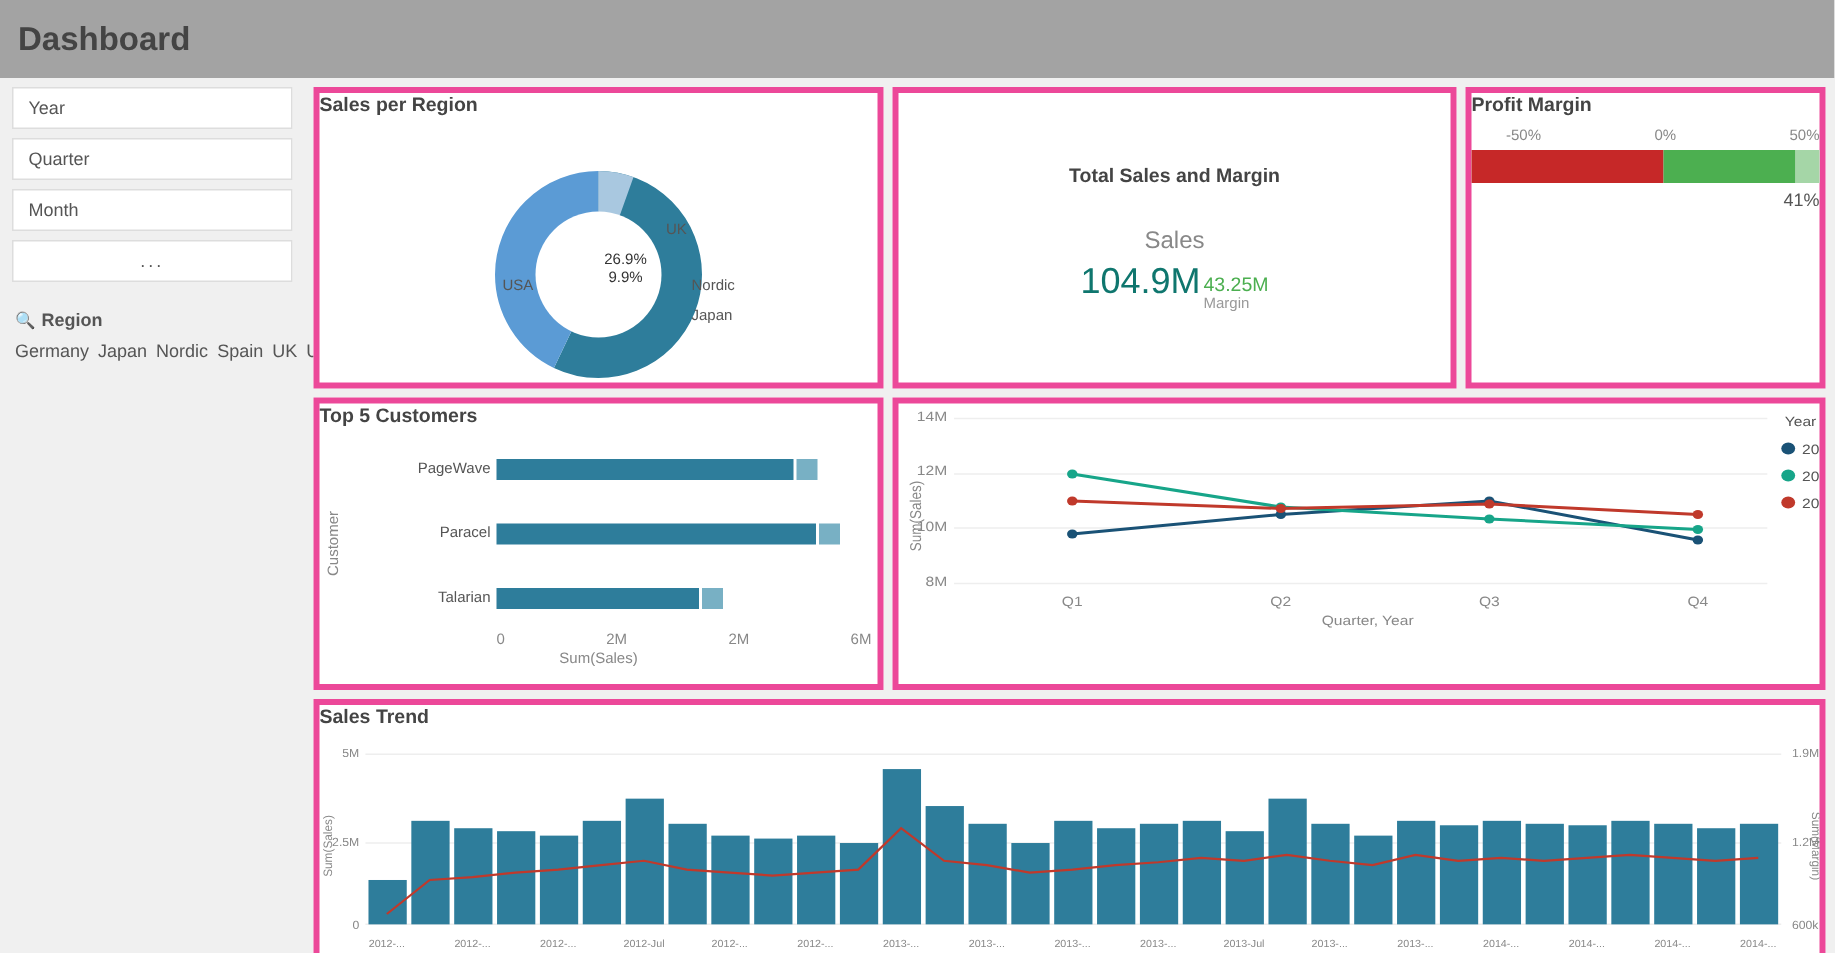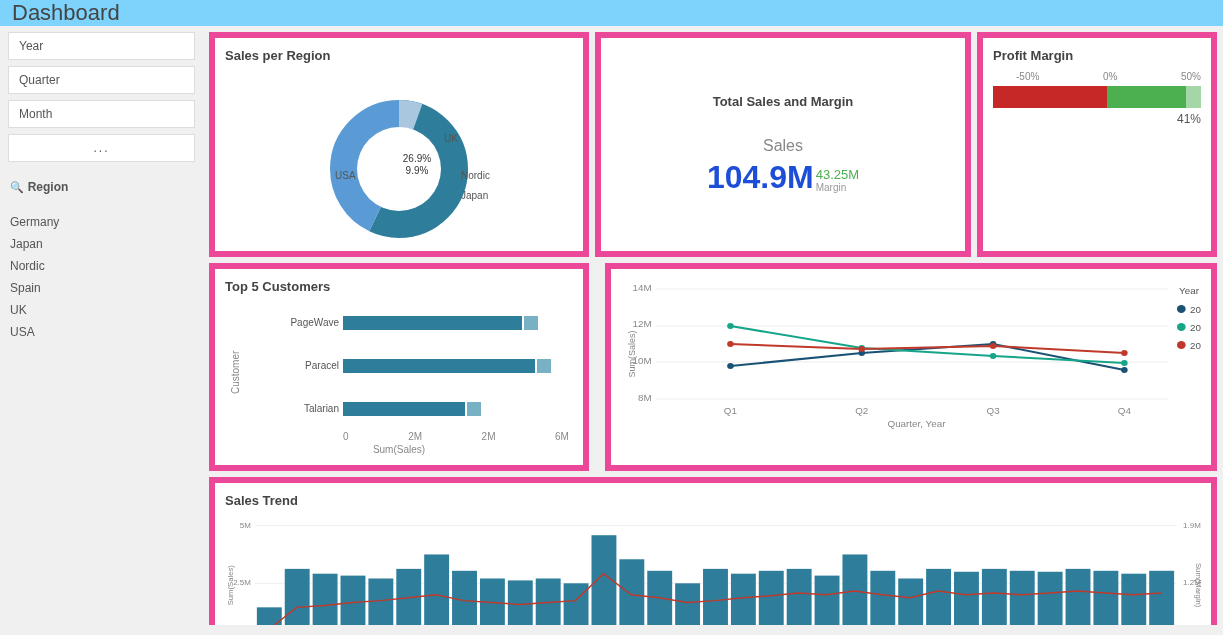--- a/index.html
+++ b/index.html
@@ -1,63 +1,63 @@
 <!DOCTYPE html>
 <html><head>
   <meta charset="utf-8">
   <style>
     * { box-sizing: border-box; margin: 0; padding: 0; }
     body { font-family: 'Segoe UI', Arial, sans-serif; background: #f0f0f0; font-size: 12px; color: #333; }
 
-    .dashboard-title { font-size: 22px; font-weight: 400; padding: 0 12px; color: #444; background: #7dd3fc; }
+    .dashboard-title { font-size: 22px; font-weight: 700; padding: 13px 12px; color: #444; background: #a3a3a3; }
 
     .main-layout { display: flex; height: calc(635px - 36px); }
 
     
     .sidebar { width: 203px; min-width: 203px; background: #f0f0f0; padding: 6px 8px; display: flex; flex-direction: column; gap: 6px; }
     .filter-btn { background: white; border: 1px solid #ddd; padding: 6px 10px; text-align: left; font-size: 12px; color: #555; cursor: pointer; width: 100%; }
     .filter-dots { text-align: center; letter-spacing: 2px; }
 
     .region-section { margin-top: 8px; }
     .region-search { display: flex; align-items: center; gap: 4px; padding: 4px 2px; font-size: 12px; color: #555; font-weight: 600; }
     .search-icon-sm { font-size: 11px; }
-    .region-list { margin-top: 14px; display: flex; flex-direction: column; gap: 2px; }
+    .region-list { margin-top: 0; display: flex; flex-direction: row; gap: 2px; }
     .region-item { padding: 3px 2px; color: #555; font-size: 12px; cursor: pointer; }
 
     
     .content { flex: 1; display: flex; flex-direction: column; gap: 6px; padding: 6px; overflow: hidden; }
 
     
     .top-row { display: flex; gap: 6px; height: 230px; }
-    .card { background: white; border: 6px solid #ec4899; padding: 10px; }
+    .card { background: white; border: 4px solid #ec4899; }
     .card-title { font-size: 13px; font-weight: 600; color: #444; margin-bottom: 8px; }
 
     .sales-region-card { flex: 0 0 380px; }
     .total-sales-card { flex: 1; display: flex; flex-direction: column; justify-content: center; align-items: center; }
     .profit-margin-card { flex: 0 0 240px; }
 
     
     .donut-container { position: relative; display: flex; justify-content: center; align-items: center; height: 170px; }
 
     
     .sales-label { font-size: 16px; color: #888; margin-bottom: 4px; }
-    .sales-value { font-size: 32px; color: #1d4ed8; font-weight: 700; }
+    .sales-value { font-size: 24px; color: #0f766e; font-weight: 400; }
     .margin-value { font-size: 13px; color: #4caf50; display: inline; }
     .margin-label { font-size: 10px; color: #999; }
 
     
     .profit-scale { display: flex; justify-content: space-between; font-size: 10px; color: #888; margin-bottom: 4px; margin-left: 23px; }
     .profit-bar-container { background: #eee; height: 22px; width: 100%; position: relative; display: flex; }
     .profit-bar-red { background: #c62828; height: 100%; }
     .profit-bar-green { background: #4caf50; height: 100%; }
     .profit-bar-light-green { background: #a5d6a7; height: 100%; }
     .profit-pct { text-align: right; font-size: 12px; color: #555; margin-top: 4px; }
 
     
-    .mid-row { display: flex; gap: 16px; height: 244px; }
+    .mid-row { display: flex; gap: 6px; height: 244px; }
     .top5-card { flex: 0 0 380px; }
     .quarterly-card { flex: 1; }
 
     
     .bar-chart-area { display: flex; height: 140px; }
     .bar-y-label { writing-mode: vertical-rl; transform: rotate(180deg); font-size: 10px; color: #888; display: flex; align-items: center; justify-content: center; width: 20px; }
     .bar-chart-inner { flex: 1; display: flex; flex-direction: column; gap: 2px; padding: 0 4px; }
     .bar-row { display: flex; align-items: center; gap: 4px; flex: 1; }
     .bar-row-label { width: 90px; text-align: right; font-size: 10px; color: #555; overflow: hidden; text-overflow: ellipsis; white-space: nowrap; }
     .bar-wrapper { flex: 1; display: flex; align-items: center; gap: 2px; }

